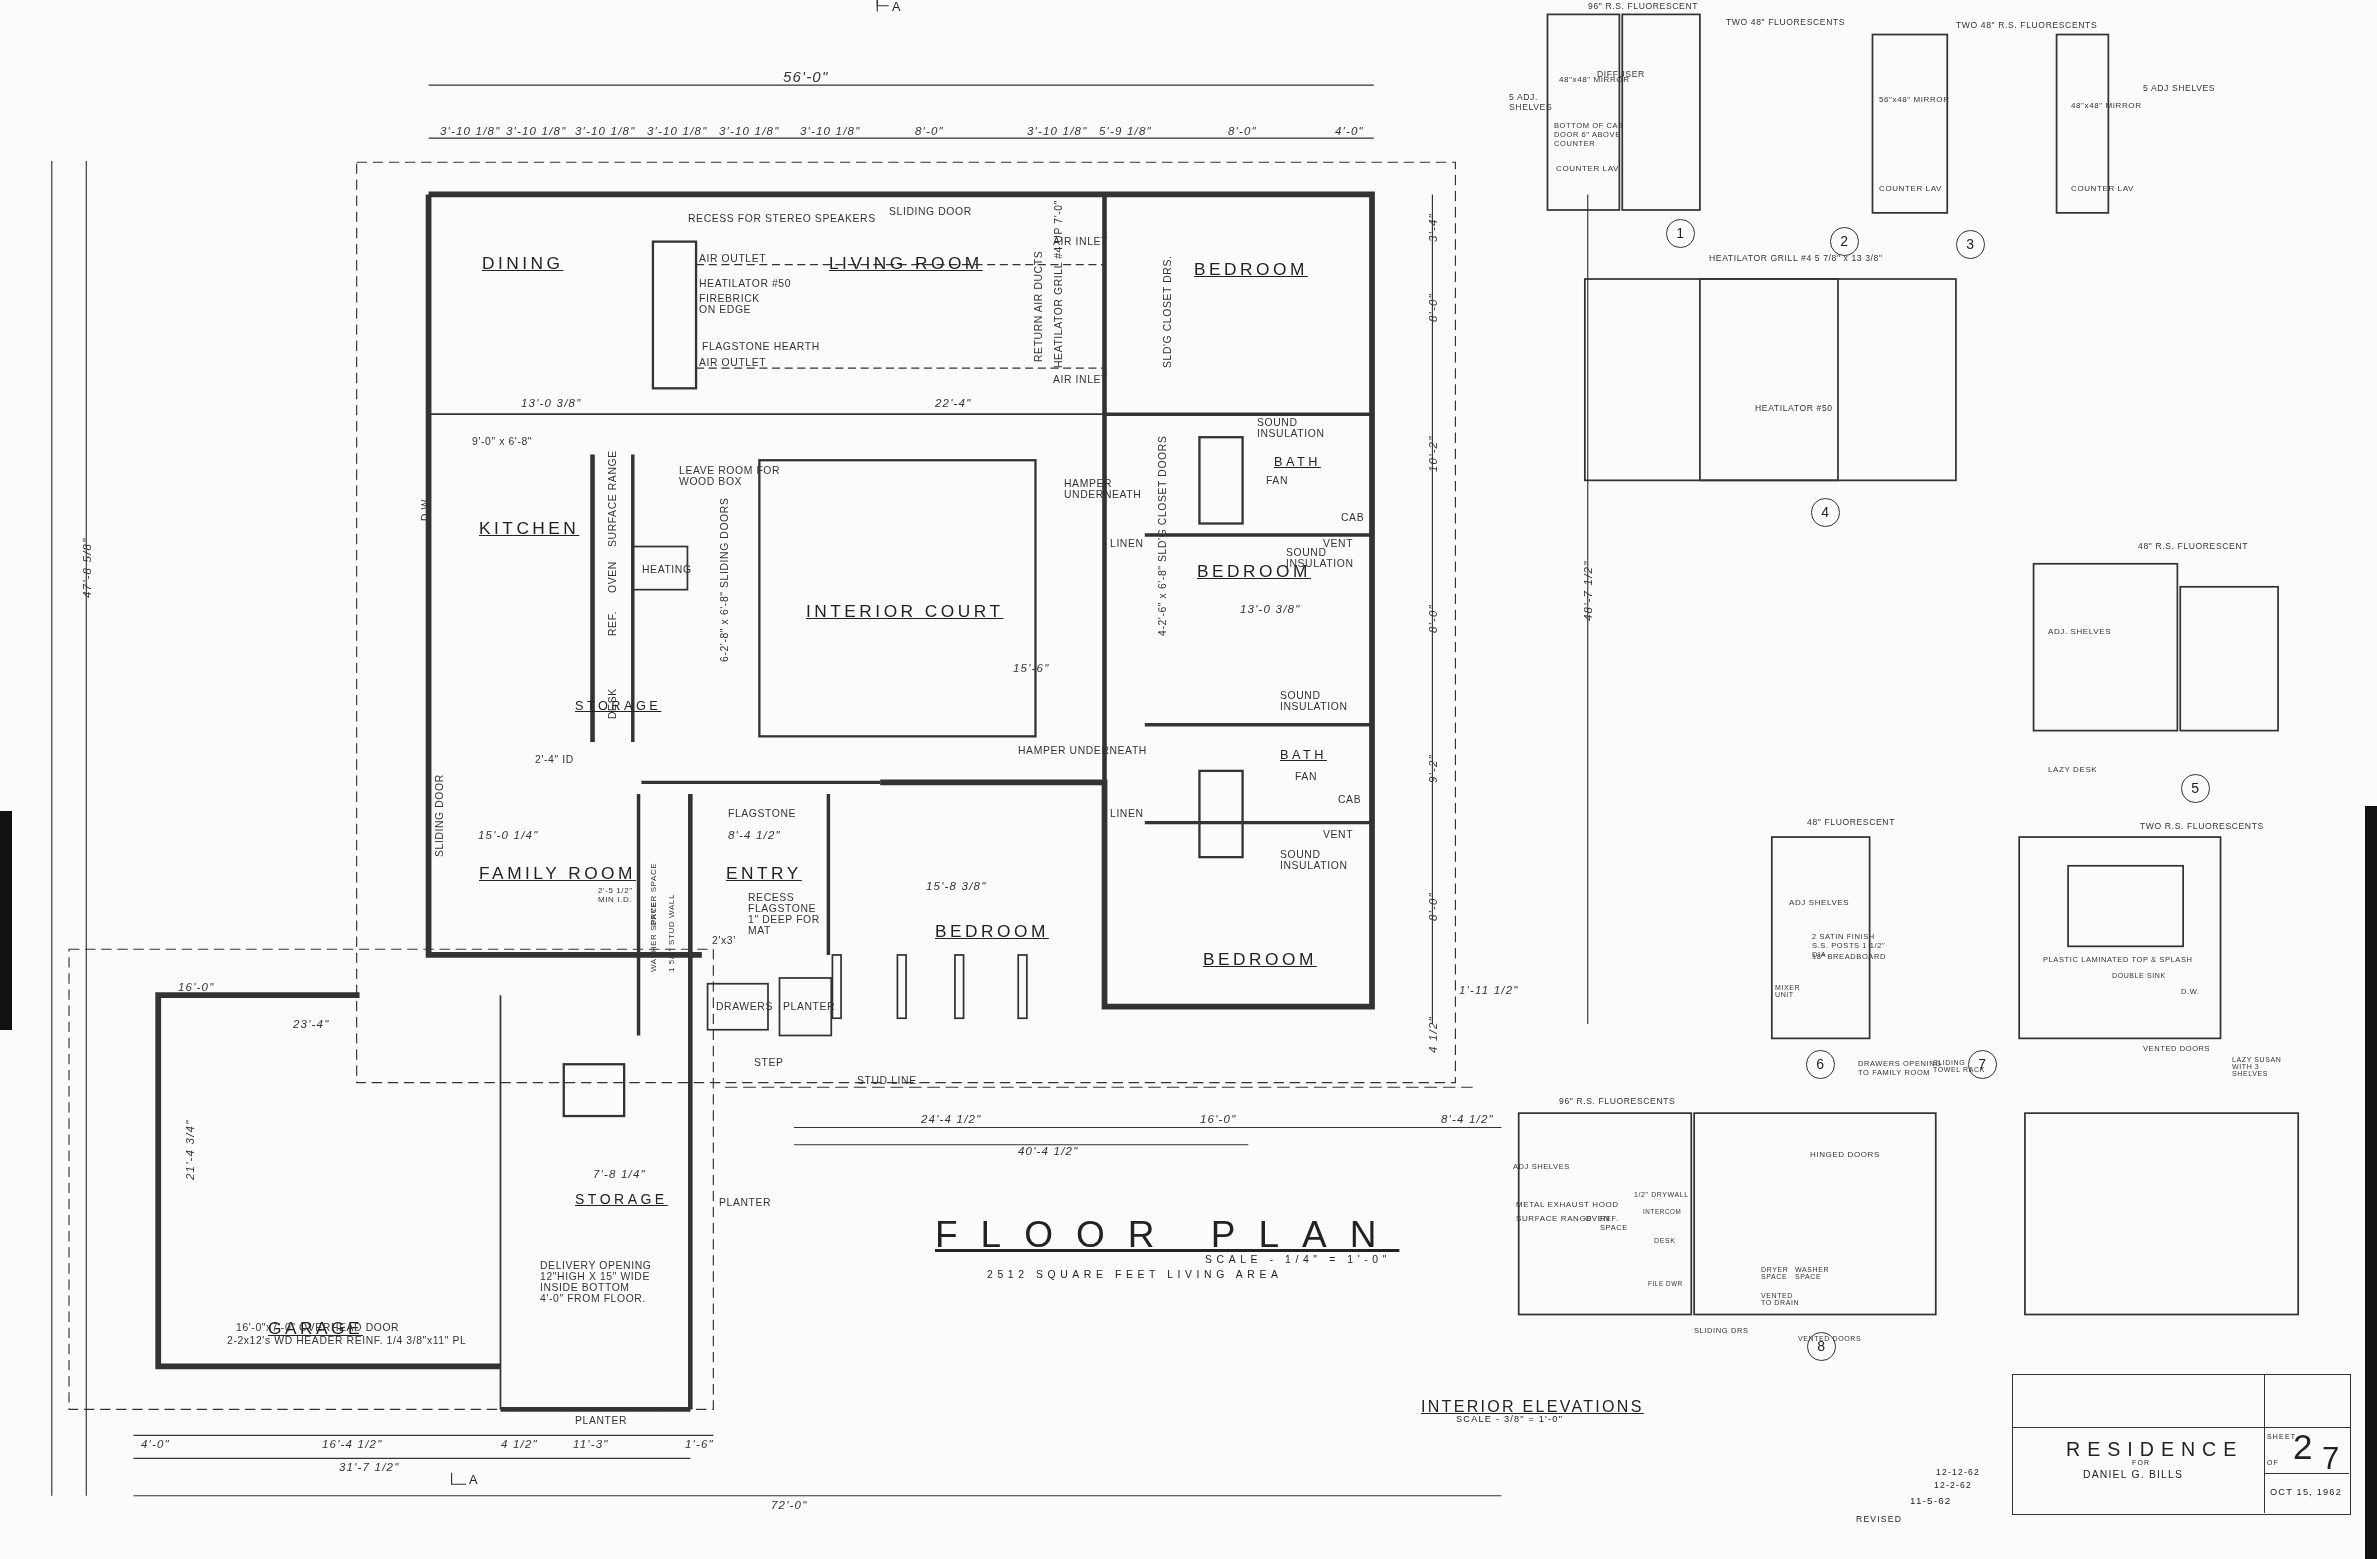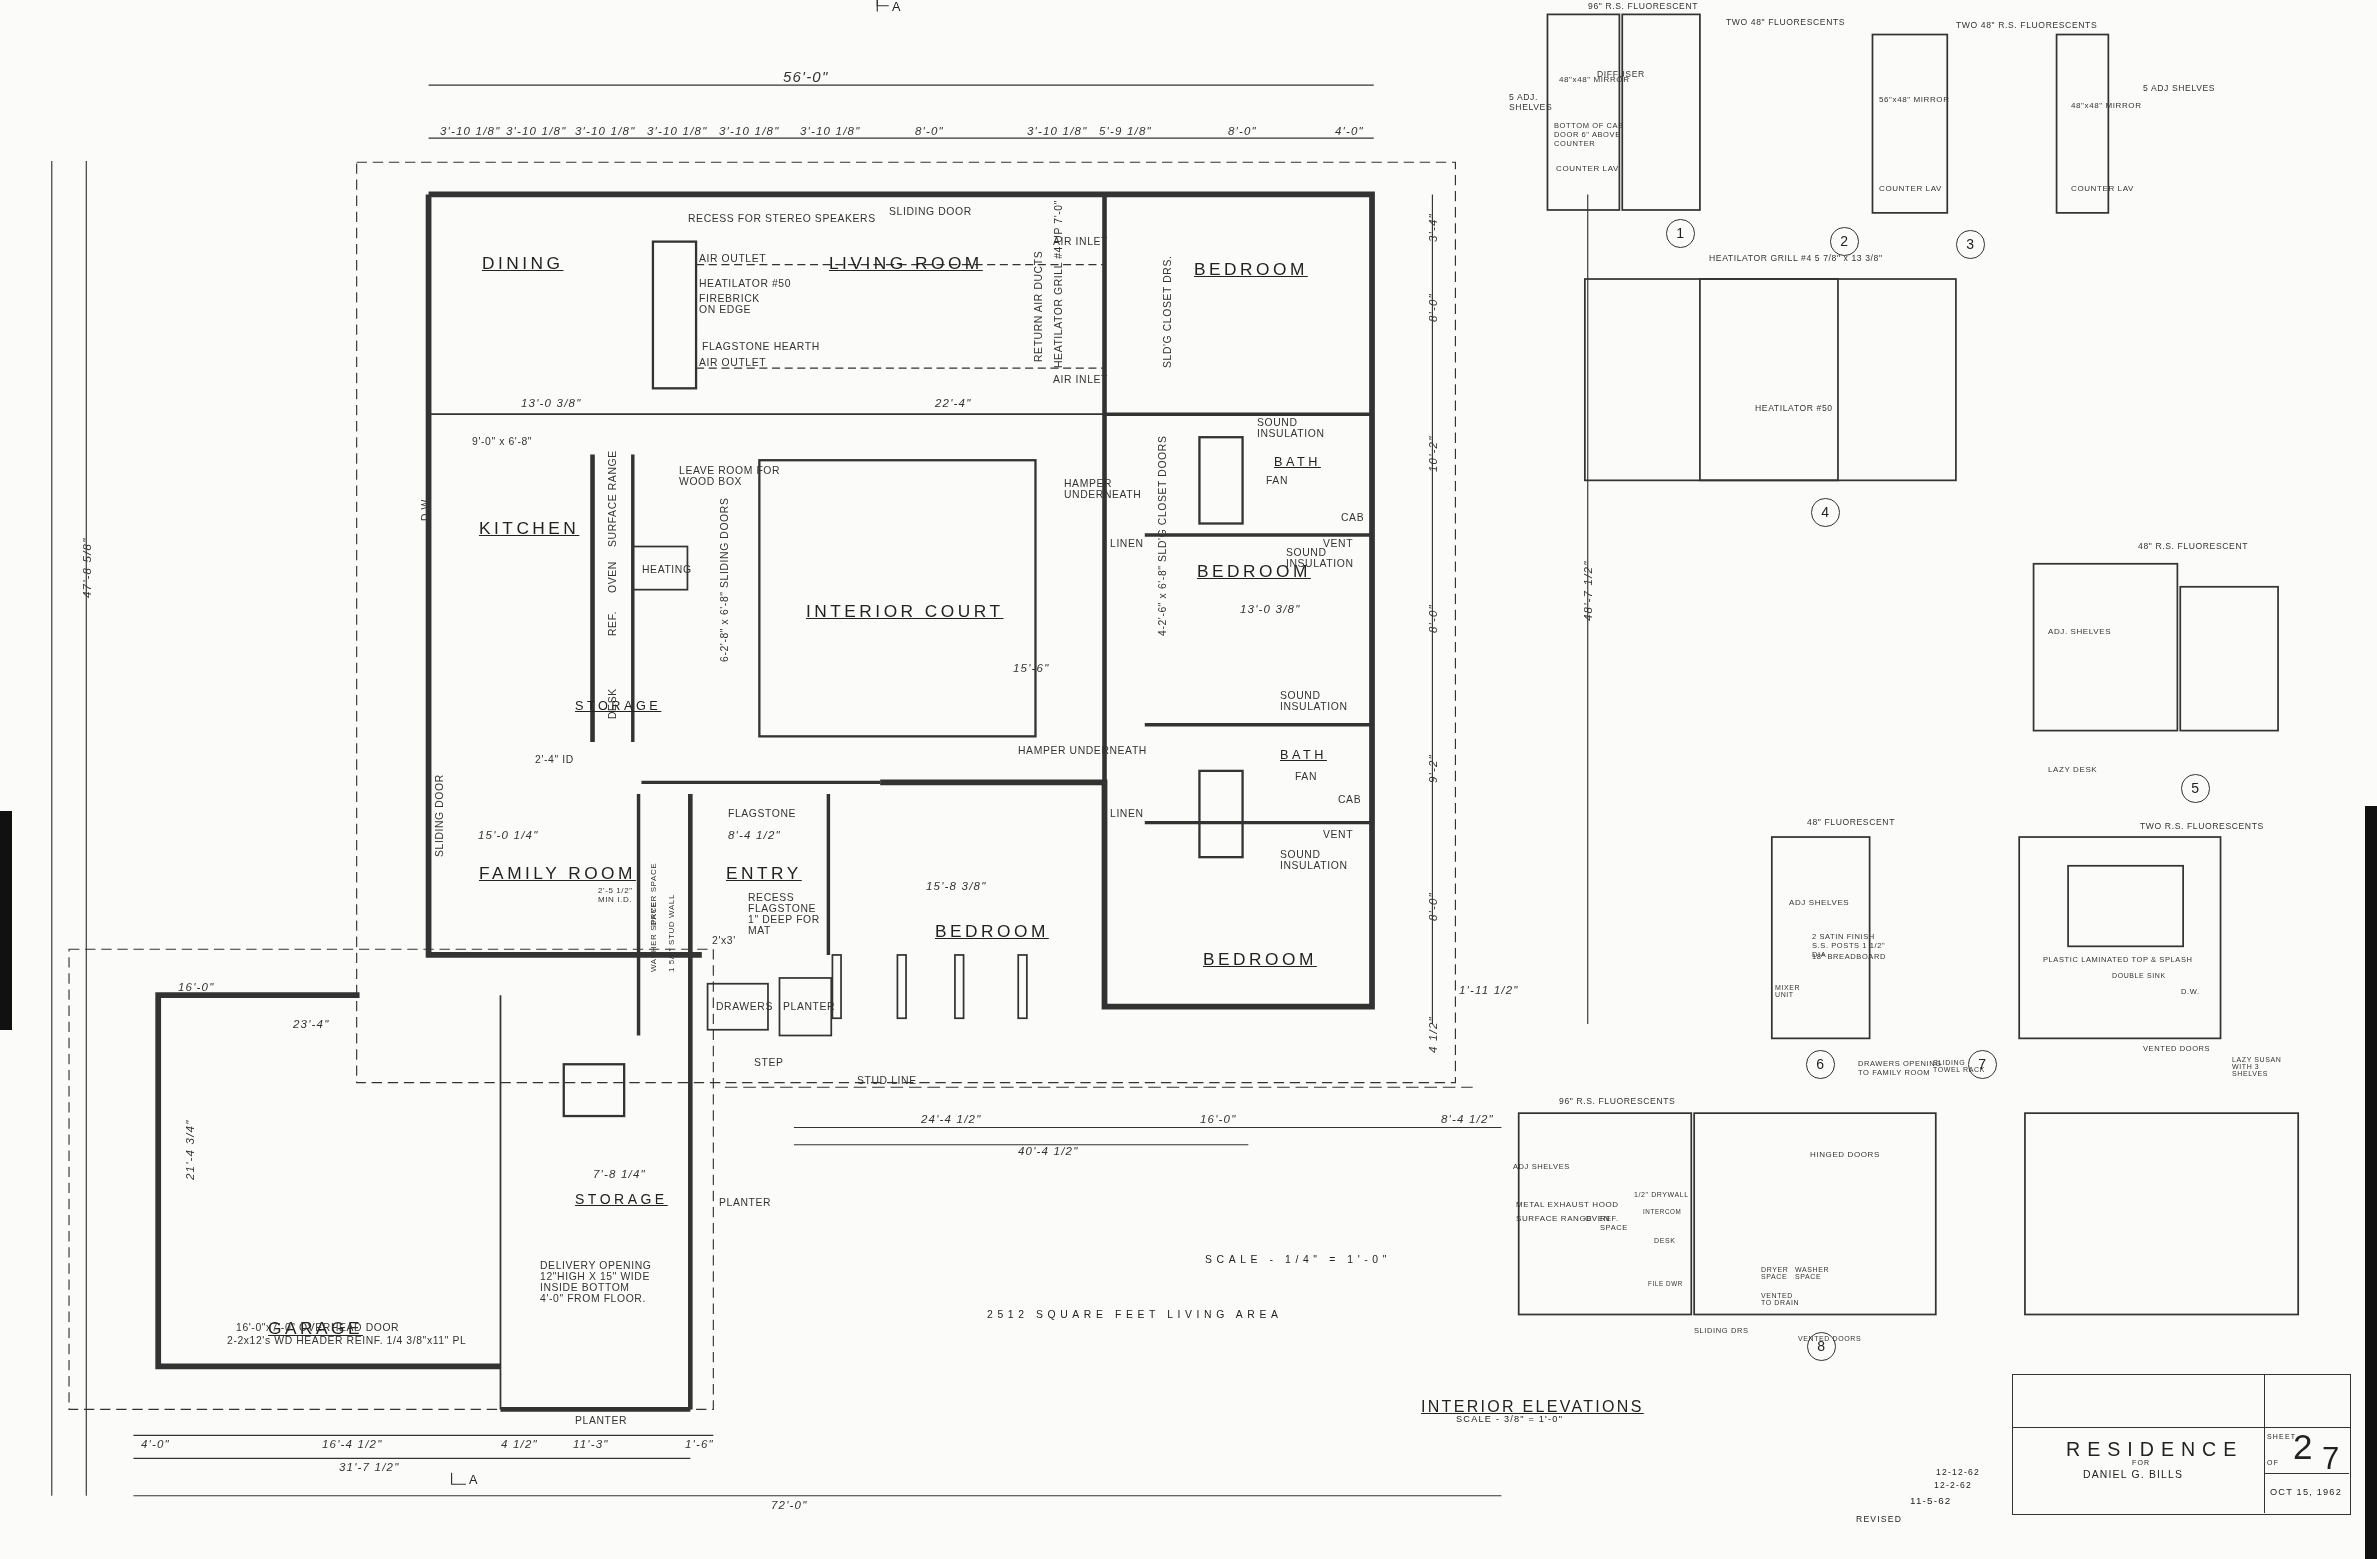--- a/index.html
+++ b/index.html
@@ -223,22 +223,23 @@
 <div class="lbl dim" style="left:339px;top:1461px;">31'-7 1/2"</div>
 <div class="lbl dim" style="left:771px;top:1499px;">72'-0"</div>
 <div class="lbl dim" style="left:921px;top:1113px;">24'-4 1/2"</div>
 <div class="lbl dim" style="left:1200px;top:1113px;">16'-0"</div>
 <div class="lbl dim" style="left:1441px;top:1113px;">8'-4 1/2"</div>
 <div class="lbl dim" style="left:1018px;top:1145px;">40'-4 1/2"</div>
 
 <div class="lbl" style="left:892px;top:0px;font-size:12.7px;">A</div>
 <div class="lbl" style="left:469px;top:1473px;font-size:12.7px;">A</div>
 
+<div class="lbl title-big" style="left:935px;top:1214px;">FLOOR PLAN</div>
 <div class="lbl sub" style="left:1205px;top:1254px;font-size:10.4px;">SCALE - 1/4" = 1'-0"</div>
-<div class="lbl sub" style="left:987px;top:1269px;font-size:10.4px;margin-top:40px;">2512 SQUARE FEET LIVING AREA</div>
+<div class="lbl sub" style="left:987px;top:1269px;font-size:10.4px;">2512 SQUARE FEET LIVING AREA</div>
 
 <div class="lbl" style="left:1421px;top:1398px;font-size:16px;letter-spacing:2.3px;text-decoration:underline;">INTERIOR ELEVATIONS</div>
 <div class="lbl" style="left:1456px;top:1414px;font-size:9.2px;letter-spacing:1.2px;">SCALE - 3/8" = 1'-0"</div>
 
 <div class="circ" style="left:1666px;top:219px;">1</div>
 <div class="circ" style="left:1830px;top:227px;">2</div>
 <div class="circ" style="left:1956px;top:230px;">3</div>
 <div class="circ" style="left:1811px;top:498px;">4</div>
 <div class="circ" style="left:2181px;top:774px;">5</div>
 <div class="circ" style="left:1806px;top:1050px;">6</div>

